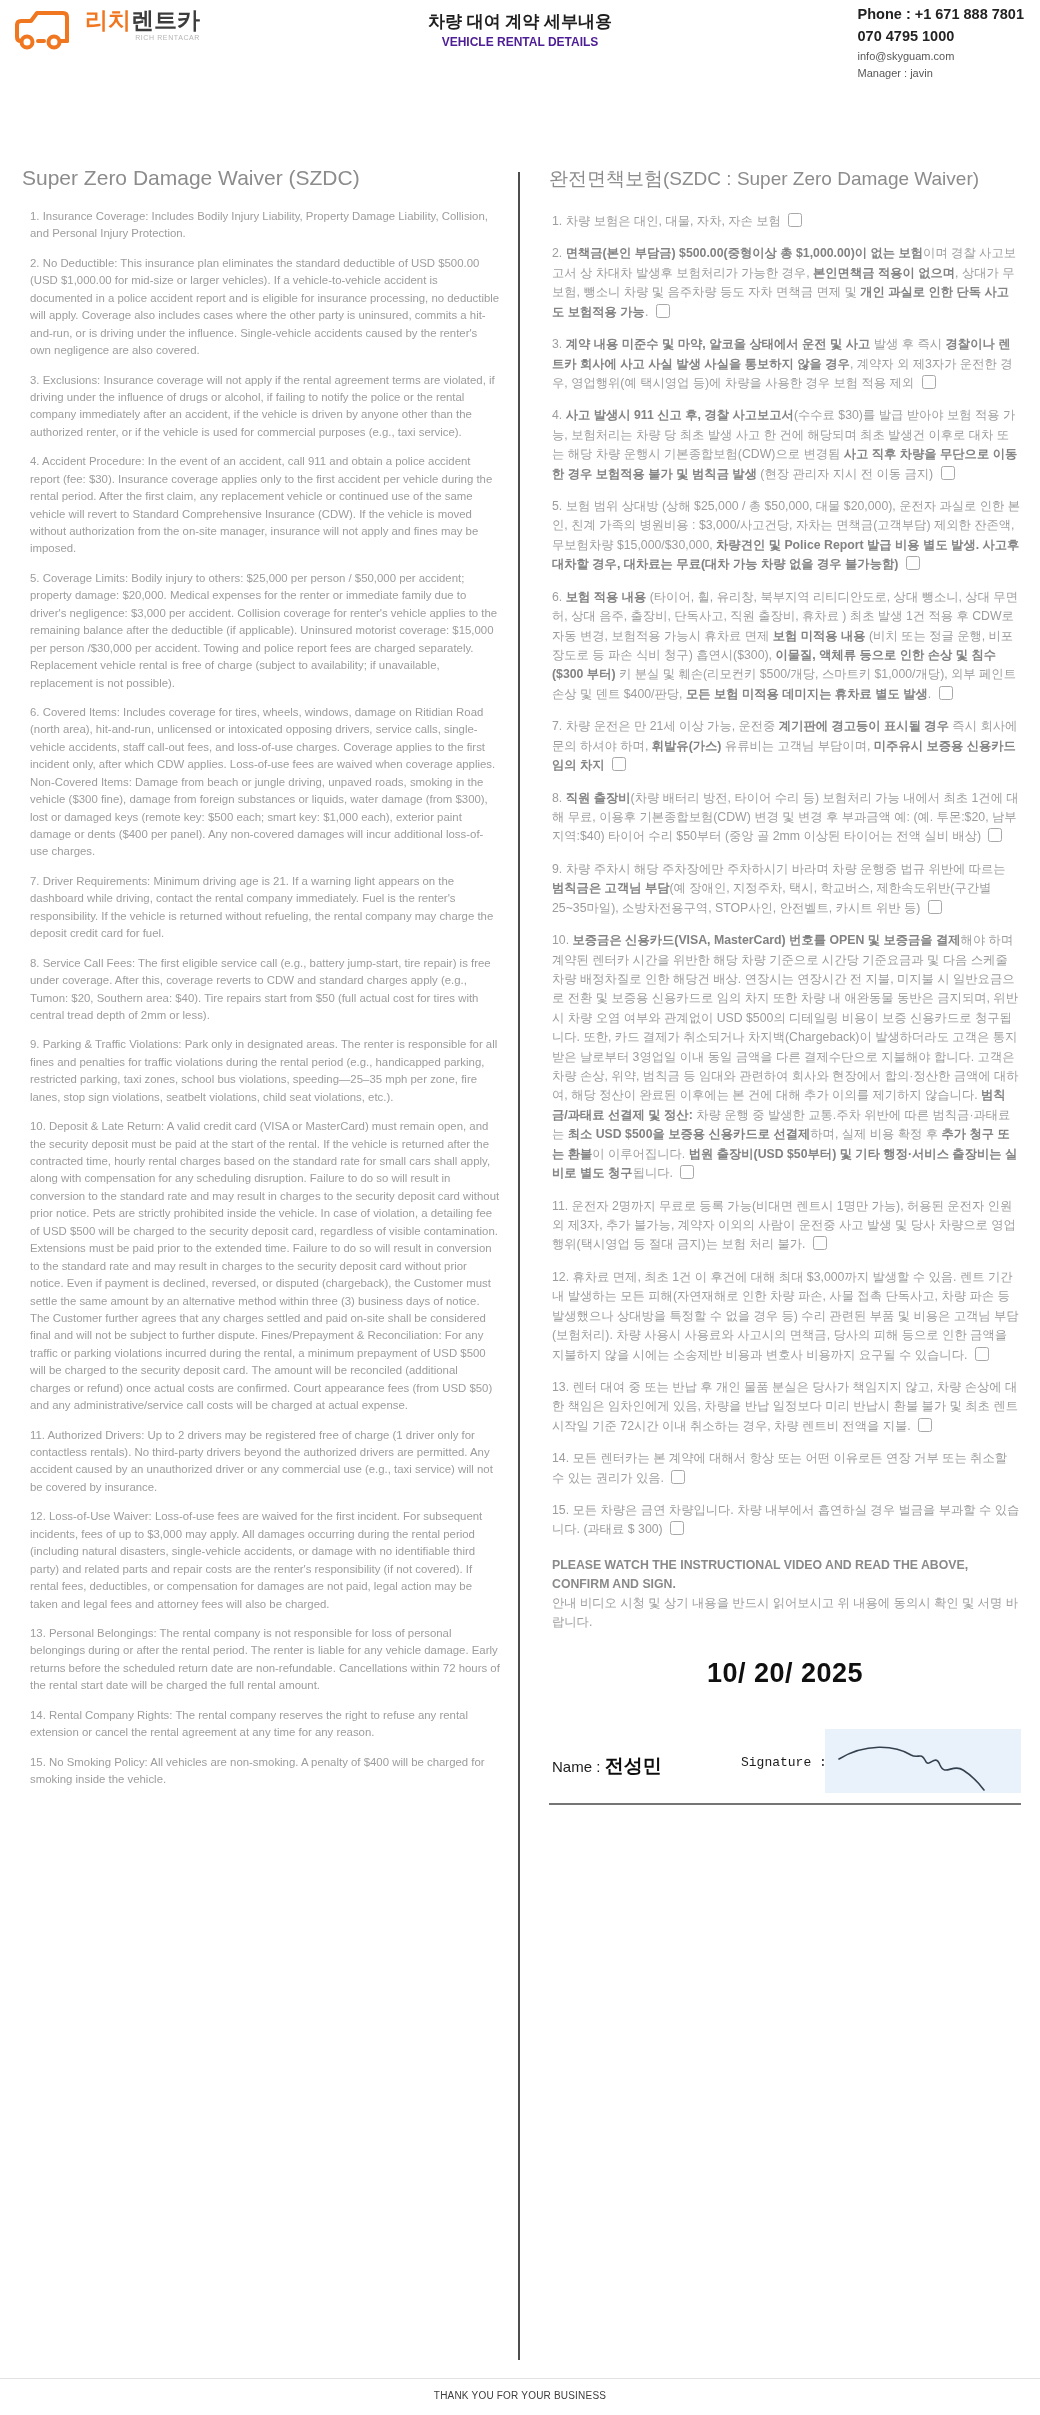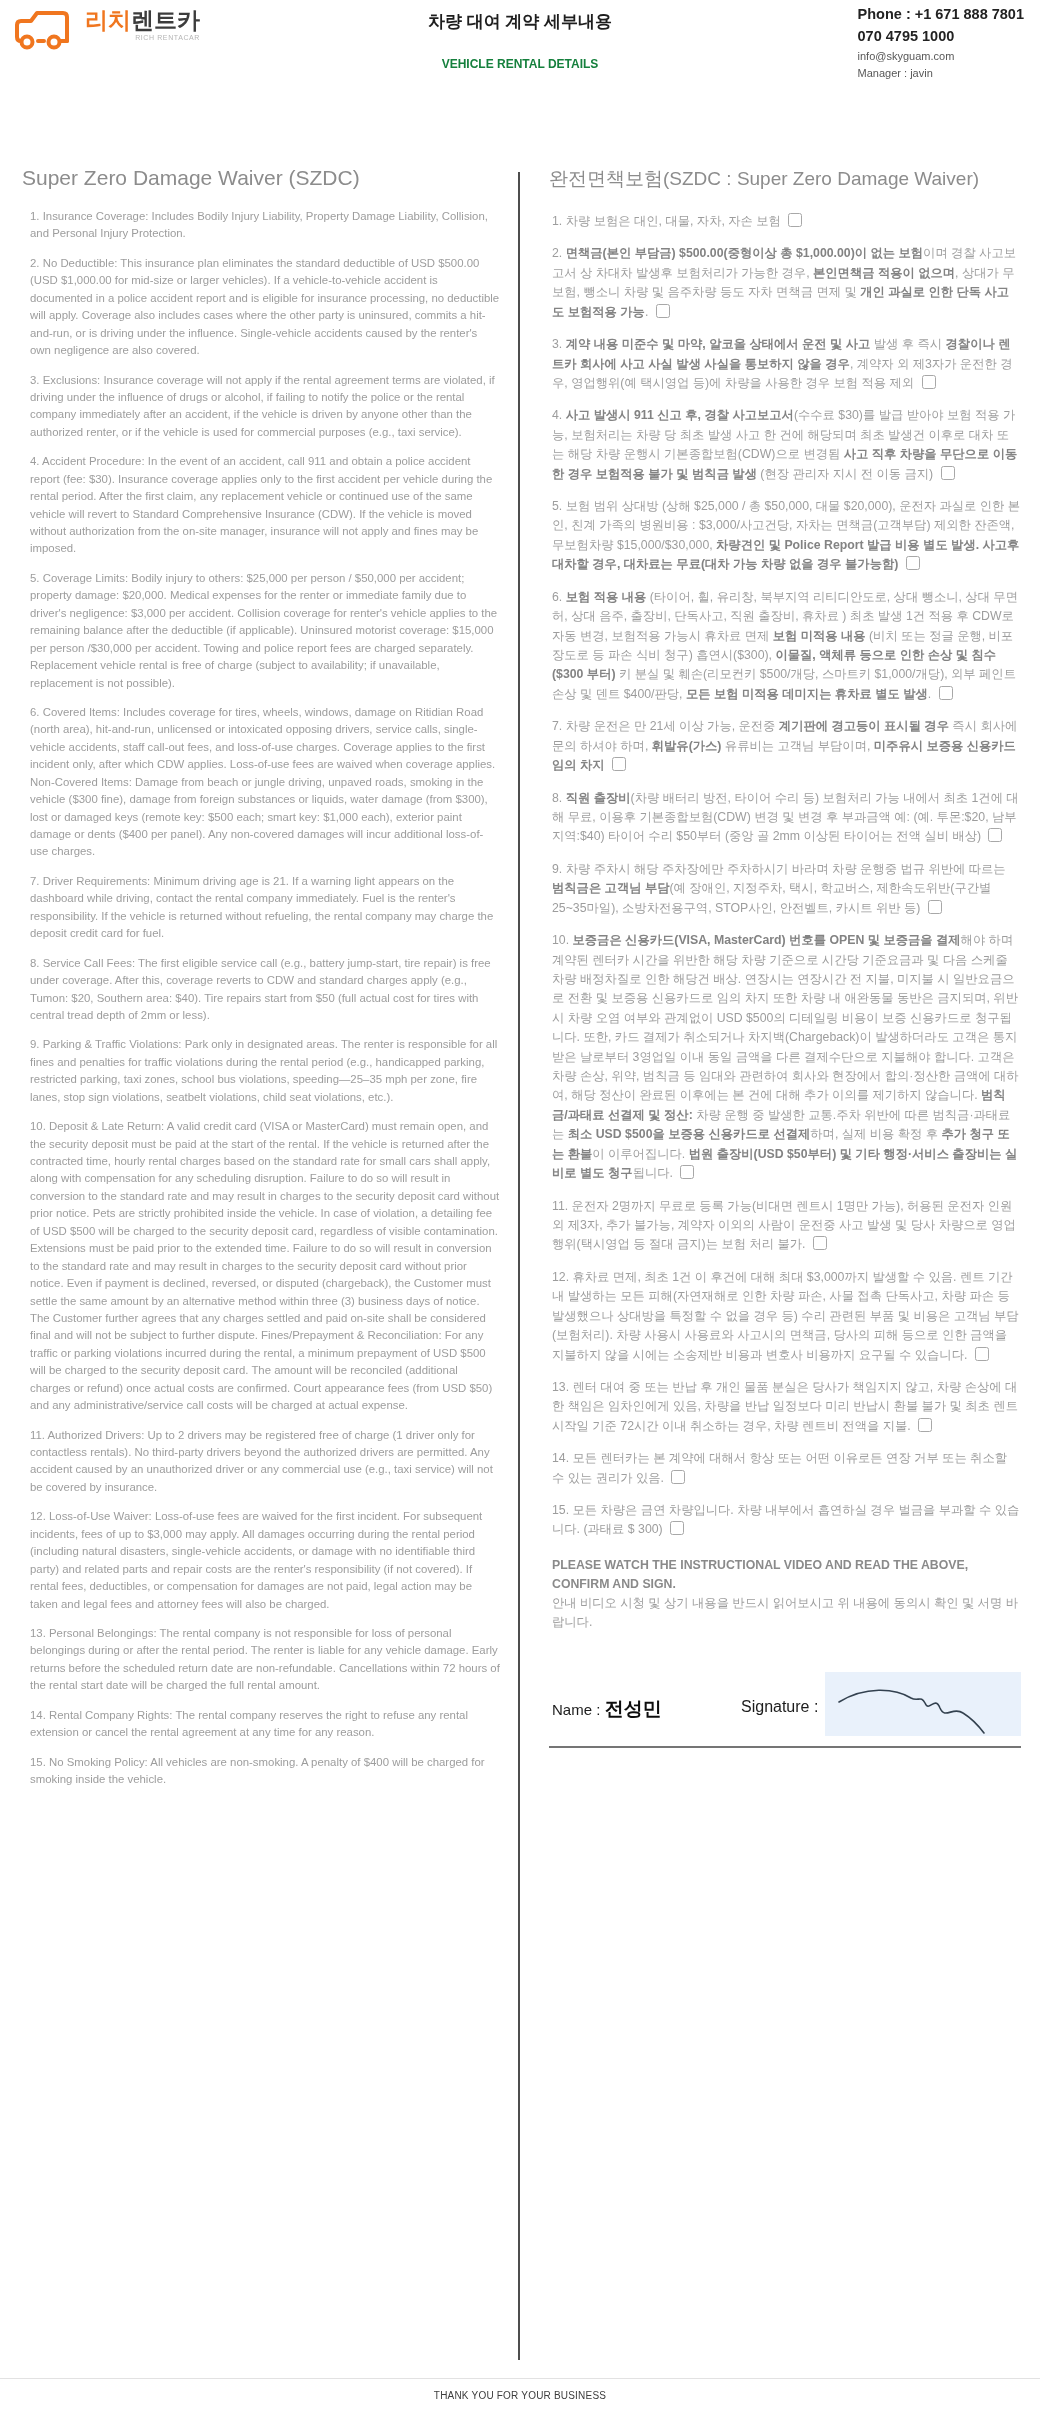--- a/index.html
+++ b/index.html
@@ -9,21 +9,21 @@
   
   .logo{position:absolute;left:14px;top:8px;display:flex;align-items:flex-start;}
   .logo-text{margin-left:5px;}
   .logo-kr{font-size:23px;font-weight:bold;line-height:1.05;white-space:nowrap;}
   .logo-kr .orange{color:#f0761f;}
   .logo-kr .dark{color:#3c3c3c;}
   .logo-sub{font-size:7px;color:#b5b5b5;text-align:right;letter-spacing:.6px;margin-top:2px;}
 
   .center-title{position:absolute;left:320px;width:400px;top:10px;text-align:center;}
   .title-ko{font-size:17px;font-weight:bold;color:#1e1e1e;}
-  .title-en{font-size:12px;font-weight:bold;color:#15803d;margin-top:24px;}
+  .title-en{font-size:12px;font-weight:bold;color:#4c1d95;margin-top:2px;}
 
   .contact{position:absolute;right:16px;top:4px;text-align:left;}
   .contact .phone{font-size:14.5px;font-weight:bold;color:#222;line-height:1.5;}
   .contact .small{font-size:11px;color:#585858;line-height:1.55;}
 
   
   .divider{position:absolute;left:518px;top:172px;width:2px;height:2188px;background:#4d4d4d;}
   .col-left{position:absolute;left:22px;top:166px;width:478px;}
   .col-right{position:absolute;left:549px;top:166px;width:472px;}
 
@@ -40,21 +40,21 @@
   .notice{margin-top:16px;padding-left:3px;}
   .notice-en{font-size:12.3px;font-weight:bold;color:#8a8a8a;line-height:1.55;}
   .notice-kr{font-size:12.3px;color:#9d9d9d;line-height:1.55;}
 
   .date{text-align:center;font-size:27px;font-weight:bold;color:#101010;margin-top:26px;letter-spacing:.5px;}
 
   .sign-row{position:relative;margin-top:38px;height:76px;border-bottom:2px solid #757575;}
   .name-wrap{position:absolute;left:3px;top:26px;white-space:nowrap;}
   .name-label{font-size:15px;color:#1c1c1c;}
   .name-value{font-size:19px;font-weight:bold;color:#0d0d0d;}
-  .sig-label{position:absolute;left:192px;top:28px;font-size:16px;color:#1c1c1c;}
+  .sig-label{position:absolute;left:192px;top:28px;font-size:13px;color:#1c1c1c;font-family:Liberation Mono, monospace;}
   .sig-box{position:absolute;right:0;top:2px;width:196px;height:64px;background:#e9f1fb;}
   .sig-box svg{display:block;width:100%;height:100%;}
 
   
   .footer-line{position:absolute;left:0;top:2378px;width:1040px;height:1px;background:#e2e2e2;}
   .footer-text{position:absolute;left:0;top:2390px;width:100%;text-align:center;
                font-size:10px;color:#3d3d3d;letter-spacing:.2px;}
 </style>
 </head>
 <body>
@@ -131,20 +131,21 @@
         <p class="kr-item"><span>13. 렌터 대여 중 또는 반납 후 개인 물품 분실은 당사가 책임지지 않고, 차량 손상에 대한 책임은 임차인에게 있음, 차량을 반납 일정보다 미리 반납시 환불 불가 및 최초 렌트 시작일 기준 72시간 이내 취소하는 경우, 차량 렌트비 전액을 지불. </span><span class="cb"></span></p>
         <p class="kr-item"><span>14. 모든 렌터카는 본 계약에 대해서 항상 또는 어떤 이유로든 연장 거부 또는 취소할 수 있는 권리가 있음. </span><span class="cb"></span></p>
         <p class="kr-item"><span>15. 모든 차량은 금연 차량입니다. 차량 내부에서 흡연하실 경우 벌금을 부과할 수 있습니다. (과태료 $ 300) </span><span class="cb"></span></p>
       </div>
 
     <div class="notice">
       <div class="notice-en">PLEASE WATCH THE INSTRUCTIONAL VIDEO AND READ THE ABOVE, CONFIRM AND SIGN.</div>
       <div class="notice-kr">안내 비디오 시청 및 상기 내용을 반드시 읽어보시고 위 내용에 동의시 확인 및 서명 바랍니다.</div>
     </div>
 
+    <div class="date">10/ 20/ 2025</div>
 
     <div class="sign-row">
       <span class="name-wrap">
         <span class="name-label">Name :</span>
         <span class="name-value">전성민</span>
       </span>
       <span class="sig-label">Signature :</span>
       <span class="sig-box">
         <svg viewBox="0 0 196 64">
           <path d="M14 30 C40 14 70 16 86 26 C93 30 96 23 100 31 C104 41 110 23 115 36 C120 48 128 34 138 41 C146 46 153 53 159 61" stroke="#33414f" stroke-width="1.6" fill="none" stroke-linecap="round"></path>

